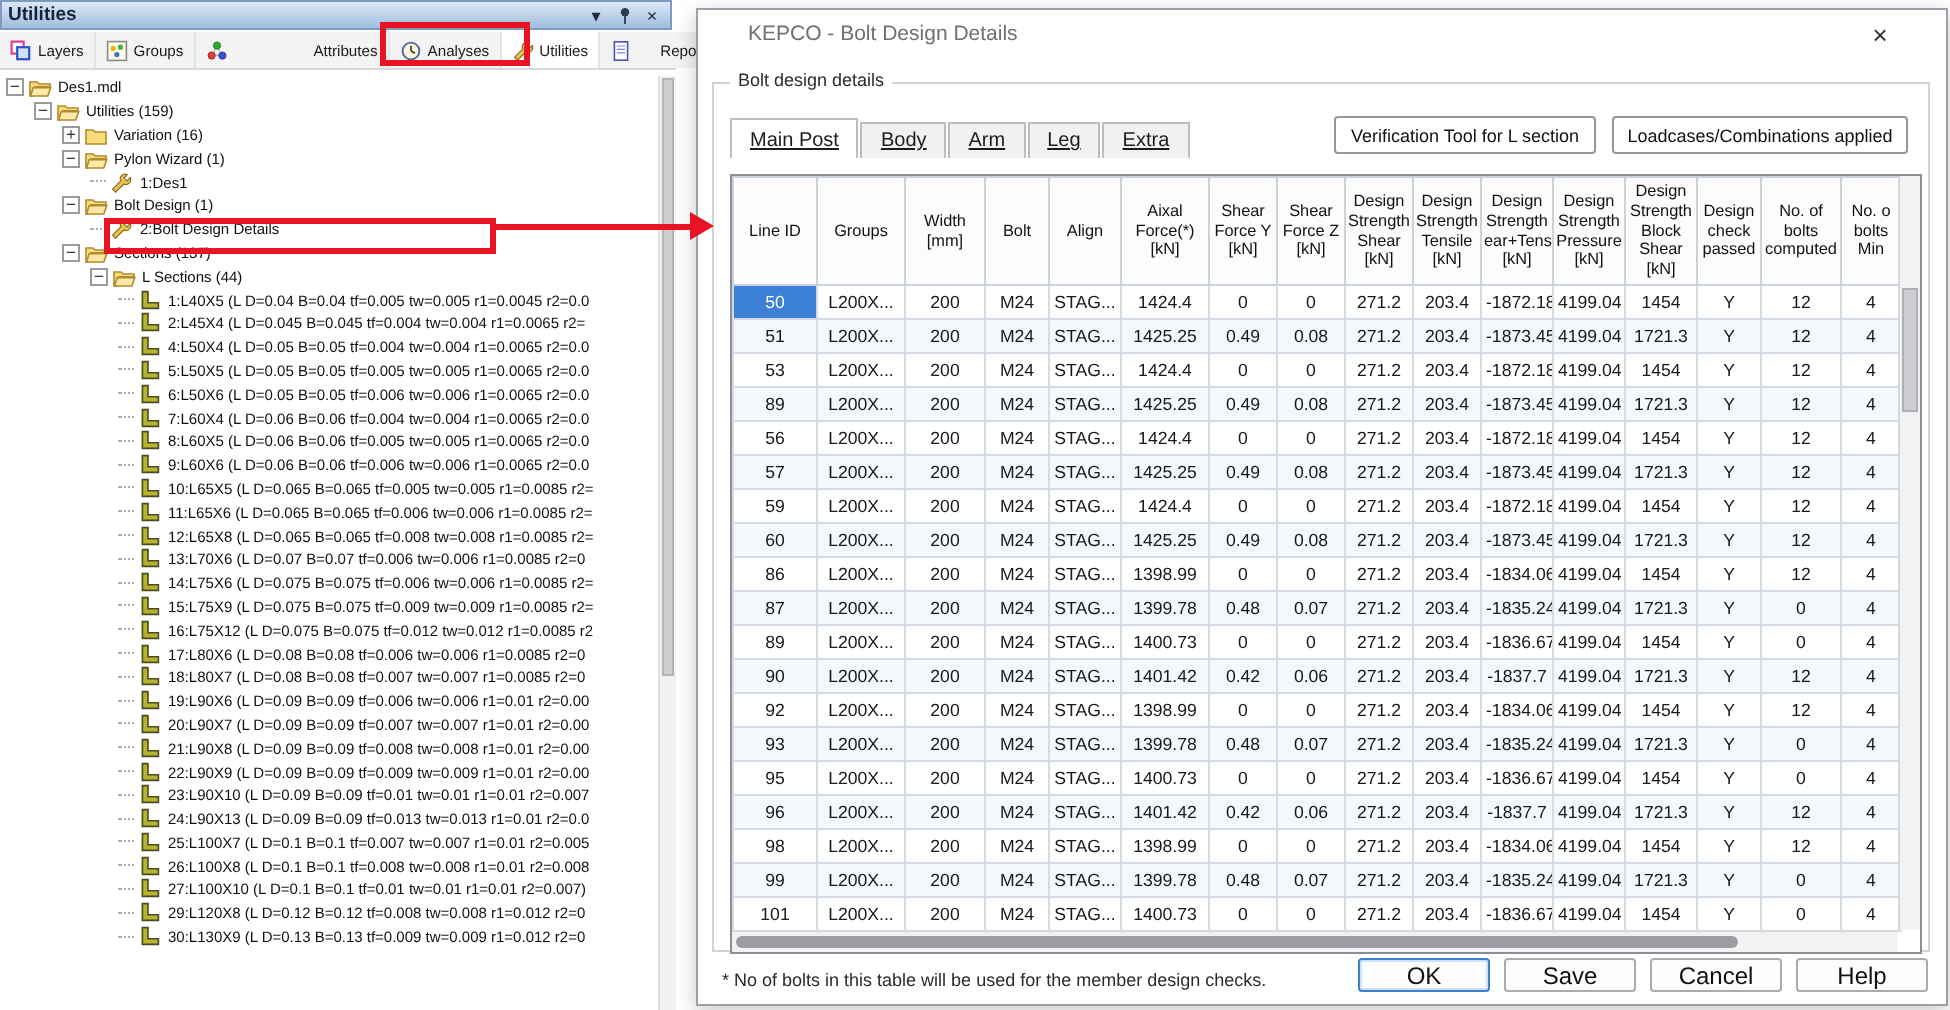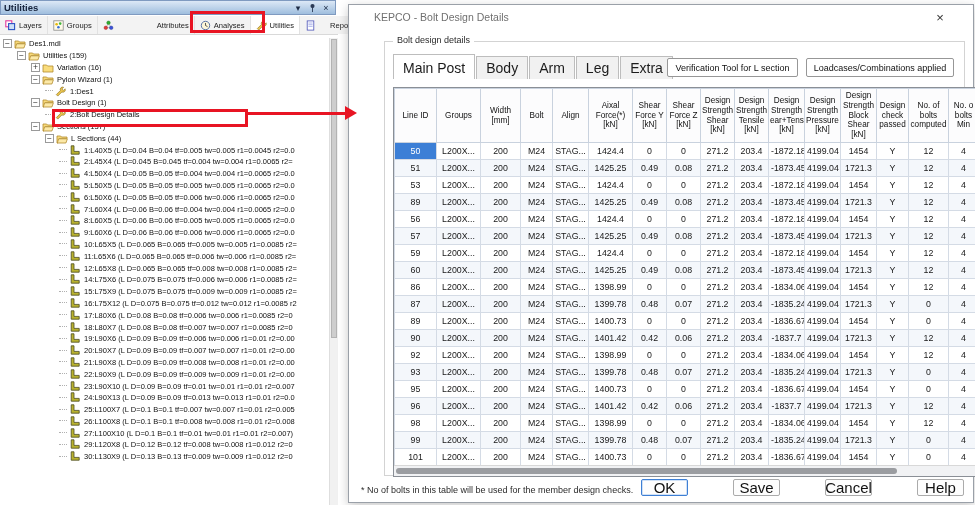--- a/index.html
+++ b/index.html
@@ -34,26 +34,26 @@
     border-left:1px solid #dedede;box-sizing:border-box;}
   .tree-thumb{margin:1px;height:64%;background:#cecece;border:1px solid #b3b3b3;box-sizing:border-box;}
   
   .dialog{position:absolute;left:348px;top:4px;width:626px;height:499px;background:#fff;
     border:1px solid #9aa0a8;box-sizing:border-box;box-shadow:0 3px 10px rgba(0,0,0,.22);}
   .dlg-titlebar{position:absolute;left:0;top:0;right:0;height:24px;display:flex;
     align-items:center;padding:0 25px;box-sizing:border-box;}
   .dlg-title{font-size:10.5px;color:#707070;}
   .dlg-close{margin-left:auto;font-size:13px;color:#333;width:16px;text-align:center;}
   .groupbox{position:absolute;left:7px;top:36px;right:8px;bottom:26px;
-    border:1px solid #d3d3d3;margin-left:28px;}
+    border:1px solid #d3d3d3;}
   .gb-label{position:absolute;top:-7px;left:8px;background:#fff;padding:0 4px;
     font-size:9px;color:#2b2b2b;}
   .dtabs{position:absolute;left:8px;top:16px;display:flex;align-items:flex-end;height:21px;}
-  .dtab{padding:3px 9px 3px 9px;font-size:14px;color:#1c1c1c;background:#f1f1f1;
-    border:1px solid #bdbdbd;border-bottom:none;margin-right:1px;}
+  .dtab{padding:3px 9px 3px 9px;font-size:10px;color:#1c1c1c;background:#f1f1f1;
+    border:1px solid #bdbdbd;border-bottom:none;margin-right:1px;text-decoration:underline;}
   .dtab.active{background:#fff;padding-top:5px;}
   .btn-top{position:absolute;top:16px;height:19px;background:#fff;border:1px solid #979797;
     border-radius:2px;font-size:9px;color:#111;display:flex;align-items:center;
     justify-content:center;box-sizing:border-box;}
   #btn-verif{right:166px;width:131px;}
   #btn-loadcases{right:10px;width:148px;}
   .gridwrap{position:absolute;left:8px;top:45px;width:596px;height:390px;
     border:1px solid #8a8f96;box-sizing:border-box;background:#fff;}
   table.grid{border-collapse:collapse;table-layout:fixed;width:583px;}
   .grid th{border:1px solid #c9d2de;background:#fcfcfd;font-weight:normal;
@@ -66,23 +66,23 @@
   .gvscroll{position:absolute;right:0;top:0;width:11px;bottom:11px;background:#f1f2f4;
     border-left:1px solid #d8d8d8;box-sizing:border-box;}
   .gvthumb{position:absolute;left:1px;right:1px;top:56px;height:62px;background:#cdced2;
     border:1px solid #aeb0b5;box-sizing:border-box;}
   .ghscroll{position:absolute;left:0;bottom:0;height:11px;width:583px;background:#f1f2f4;
     border-top:1px solid #d8d8d8;box-sizing:border-box;}
   .ghthumb{position:absolute;left:2px;top:2px;height:6px;width:86%;background:#9b9da1;
     border-radius:3px;}
   .footnote{position:absolute;left:12px;bottom:7px;font-size:9px;color:#2b2b2b;}
   .btnrow{position:absolute;right:9px;bottom:6px;display:flex;gap:7px;}
-  .dbtn{width:47px;height:17px;background:#fdfdfd;border:1px solid #ababab;border-radius:2px;
-    font-size:15px;color:#111;display:flex;align-items:center;justify-content:center;
-    box-sizing:border-box;margin-left:38px;}
+  .dbtn{width:66px;height:17px;background:#fdfdfd;border:1px solid #ababab;border-radius:2px;
+    font-size:12px;color:#111;display:flex;align-items:center;justify-content:center;
+    box-sizing:border-box;}
   .dbtn.default{border:1px solid #3e7fd4;box-shadow:inset 0 0 0 1px #cfe1f7;}
   
   .anno-box{position:absolute;border:3px solid #e81423;box-sizing:border-box;z-index:50;}
   #anno-tab{left:190px;top:11px;width:75px;height:22px;}
   #anno-tree{left:52px;top:109px;width:196px;height:18px;}
   #anno-arrow-line{position:absolute;left:248px;top:112px;width:97px;height:3px;
     background:#e81423;z-index:50;}
   #anno-arrow-head{position:absolute;left:345px;top:106px;width:0;height:0;z-index:50;
     border-left:12px solid #e81423;border-top:7px solid transparent;border-bottom:7px solid transparent;}
 </style>
@@ -359,20 +359,30 @@
       </div>
       <div class="trow">
         <span style="flex: 0 0 auto; width: 58px; height: 1px;"></span>
         <span class="stub"></span>
         <span class="nicon">
           <svg width="11" height="11" viewBox="0 0 11 11">
             <path d="M2.2 0.8h2.8v5.6h5.2v2.8H2.2z" fill="#b9b22f" stroke="#4a4a22" stroke-width="0.8"></path>
           </svg>
         </span>
         <span class="tlabel">12:L65X8 (L D=0.065 B=0.065 tf=0.008 tw=0.008 r1=0.0085 r2=</span>
+      </div>
+      <div class="trow">
+        <span style="flex: 0 0 auto; width: 58px; height: 1px;"></span>
+        <span class="stub"></span>
+        <span class="nicon">
+          <svg width="11" height="11" viewBox="0 0 11 11">
+            <path d="M2.2 0.8h2.8v5.6h5.2v2.8H2.2z" fill="#b9b22f" stroke="#4a4a22" stroke-width="0.8"></path>
+          </svg>
+        </span>
+        <span class="tlabel">13:L70X6 (L D=0.07 B=0.07 tf=0.006 tw=0.006 r1=0.0085 r2=0</span>
       </div>
       <div class="trow">
         <span style="flex: 0 0 auto; width: 58px; height: 1px;"></span>
         <span class="stub"></span>
         <span class="nicon">
           <svg width="11" height="11" viewBox="0 0 11 11">
             <path d="M2.2 0.8h2.8v5.6h5.2v2.8H2.2z" fill="#b9b22f" stroke="#4a4a22" stroke-width="0.8"></path>
           </svg>
         </span>
         <span class="tlabel">14:L75X6 (L D=0.075 B=0.075 tf=0.006 tw=0.006 r1=0.0085 r2=</span>

